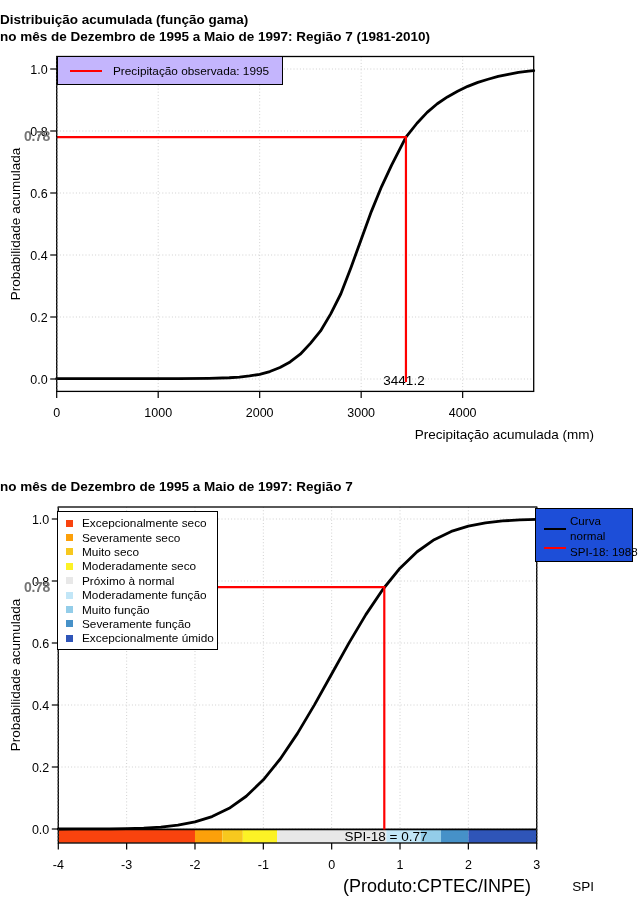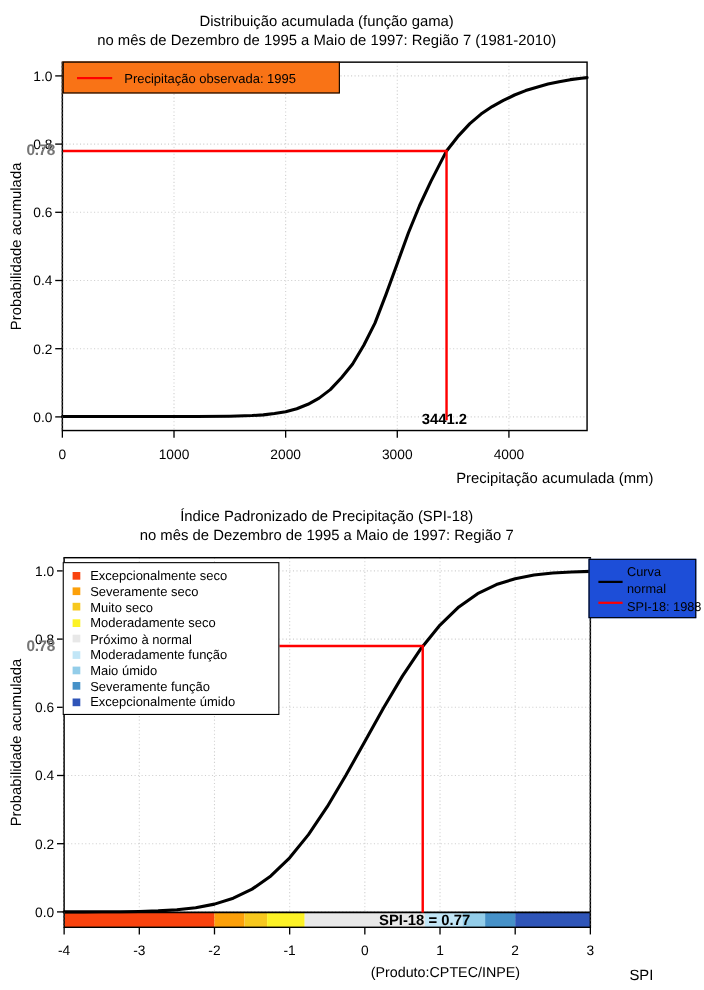--- a/index.html
+++ b/index.html
@@ -1,45 +1,45 @@
 <!DOCTYPE html>
 <html><head>
 <meta charset="utf-8">
 <style>
   html,body{margin:0;padding:0;background:#fff}
   body{width:640px;height:900px;position:relative;font-family:"Liberation Sans",sans-serif;color:#000}
   #fig{position:absolute;left:0;top:0;width:640px;height:900px;background:#fff}
   .chart{position:absolute;left:0;width:640px;height:450px}
   svg.plot{position:absolute;left:0;top:0;display:block}
   .plot text{font-family:"Liberation Sans",sans-serif;font-size:12.5px;fill:#000}
-  .title{position:absolute;left:0;width:594px;text-align:center;font-size:13.5px;font-weight:normal;white-space:nowrap}
+  .title{position:absolute;left:0;width:594px;font-size:13.5px;font-weight:bold;white-space:nowrap}
   .t1{top:12px}
   .t2{top:29px}
   .xlab{position:absolute;left:0;width:594px;text-align:right;top:427px;font-size:13.5px}
   .ylab{position:absolute;left:15px;white-space:nowrap;font-size:13.5px;transform:translate(-50%,-50%) rotate(-90deg)}
   #c0 .ylab{top:224px}
   #c1 .ylab{top:225px}
-  .leg0{position:absolute;left:57px;top:56px;width:252px;height:29px;border:1px solid #000;background:#f97316;display:flex;align-items:center;box-sizing:border-box}
+  .leg0{position:absolute;left:57px;top:56px;width:226px;height:29px;border:1px solid #000;background:#c4b5fd;display:flex;align-items:center;box-sizing:border-box}
   .leg0 .sw{margin-left:12px;width:32px;height:0;border-top:2.6px solid #f00;flex:none}
   .leg0 .legtxt{margin-left:11px;font-size:11.8px;white-space:nowrap}
   .mylab{position:absolute;left:24px;width:33px;text-align:left;top:128px;font-size:14px;font-weight:bold;color:#757575;letter-spacing:-0.3px}
-  .mxlab{position:absolute;left:344px;width:120px;text-align:center;top:373px;font-size:13.5px;font-weight:bold}
-  .catleg{position:absolute;left:57px;top:61px;width:197px;height:139px;border:1px solid #000;background:#fff;padding:4px 0 0 8px;box-sizing:border-box}
+  .mxlab{position:absolute;left:344px;width:120px;text-align:center;top:373px;font-size:13.5px;font-weight:normal}
+  .catleg{position:absolute;left:57px;top:61px;width:161px;height:139px;border:1px solid #000;background:#fff;padding:4px 0 0 8px;box-sizing:border-box}
   .cl-row{display:flex;align-items:center;height:14.4px}
   .cl-sq{width:7px;height:7px;margin-right:9px;flex:none}
   .cl-txt{font-size:11.8px;white-space:nowrap}
   .rleg{position:absolute;left:535px;top:58px;width:98px;height:54px;border:1px solid #000;background:#1d4ed8;box-sizing:border-box}
   .rl-line{position:absolute;left:8px;width:22px;height:0;border-top:2.6px solid #000}
   #rl-black{top:19px}
   #rl-red{top:38px;border-color:#f00}
   .rl-txt{position:absolute;left:34px;font-size:11.6px;line-height:14.5px}
   #rl-t1{top:5px;width:58px}
   #rl-t2{top:36px;white-space:nowrap}
-  .barlab{position:absolute;left:316px;width:140px;text-align:center;top:378.5px;font-size:13.5px;font-weight:bold}
-  .foot{position:absolute;left:337px;width:200px;text-align:left;top:426px;font-size:13px}
+  .barlab{position:absolute;left:316px;width:140px;text-align:center;top:378.5px;font-size:13.5px;font-weight:normal}
+  .foot{position:absolute;left:337px;width:200px;text-align:center;top:426px;font-size:18px}
 </style>
 </head>
 <body>
 
 <div id="fig">
 
   <section class="chart" id="c0">
     <svg class="plot" id="svg0" width="640" height="450">
         <line x1="56.7" x2="533.7" y1="379" y2="379" stroke="#D0D0D0" stroke-width="1" stroke-dasharray="1,2.2"></line>
         <line x1="56.7" x2="533.7" y1="317" y2="317" stroke="#D0D0D0" stroke-width="1" stroke-dasharray="1,2.2"></line>
@@ -144,21 +144,20 @@
         <text x="49.3" y="321.5" text-anchor="end">0.2</text>
         <line x1="51.8" x2="58.3" y1="255" y2="255" stroke="#000" stroke-width="1.2"></line>
         <text x="49.3" y="259.5" text-anchor="end">0.4</text>
         <line x1="51.8" x2="58.3" y1="193" y2="193" stroke="#000" stroke-width="1.2"></line>
         <text x="49.3" y="197.5" text-anchor="end">0.6</text>
         <line x1="51.8" x2="58.3" y1="131" y2="131" stroke="#000" stroke-width="1.2"></line>
         <text x="49.3" y="135.5" text-anchor="end">0.8</text>
         <line x1="51.8" x2="58.3" y1="69" y2="69" stroke="#000" stroke-width="1.2"></line>
         <text x="49.3" y="73.5" text-anchor="end">1.0</text>
       </svg>
-    <div class="title t1">Índice Padronizado de Precipitação (SPI-18)</div>
     <div class="title t2">no mês de Dezembro de 1995 a Maio de 1997: Região 7</div>
     <div class="xlab" style="top:429px">SPI</div>
     <div class="ylab">Probabilidade acumulada</div>
     <div class="catleg" id="catleg">
         <div class="cl-row">
           <span class="cl-sq" style="background: rgb(249, 67, 14);"></span>
           <span class="cl-txt">Excepcionalmente seco</span>
         </div>
         <div class="cl-row">
           <span class="cl-sq" style="background: rgb(252, 160, 10);"></span>
@@ -175,21 +174,21 @@
         <div class="cl-row">
           <span class="cl-sq" style="background: rgb(232, 232, 232);"></span>
           <span class="cl-txt">Próximo à normal</span>
         </div>
         <div class="cl-row">
           <span class="cl-sq" style="background: rgb(194, 230, 247);"></span>
           <span class="cl-txt">Moderadamente função</span>
         </div>
         <div class="cl-row">
           <span class="cl-sq" style="background: rgb(147, 205, 233);"></span>
-          <span class="cl-txt">Maio úmido</span>
+          <span class="cl-txt">Muito função</span>
         </div>
         <div class="cl-row">
           <span class="cl-sq" style="background: rgb(70, 145, 200);"></span>
           <span class="cl-txt">Severamente função</span>
         </div>
         <div class="cl-row">
           <span class="cl-sq" style="background: rgb(47, 85, 184);"></span>
           <span class="cl-txt">Excepcionalmente úmido</span>
         </div>
       </div>

